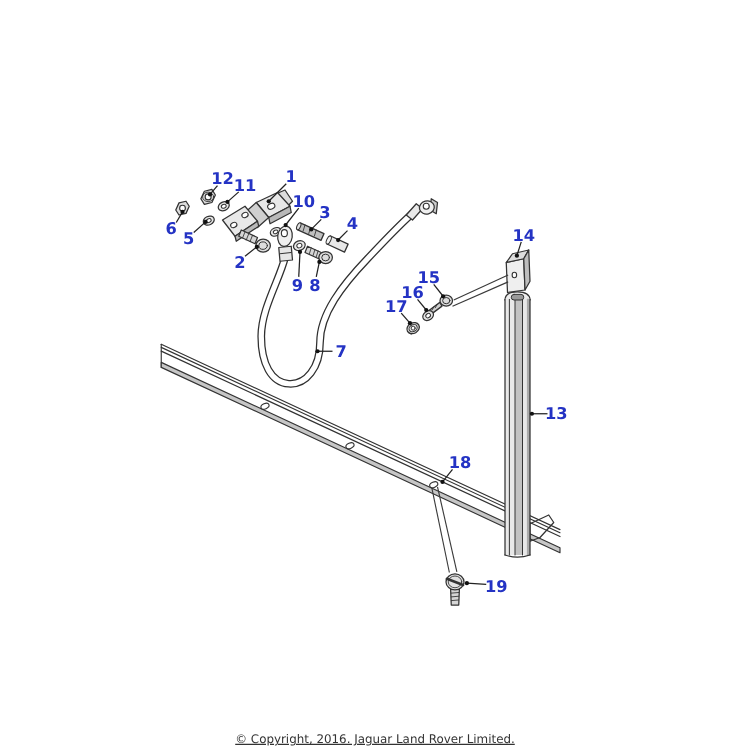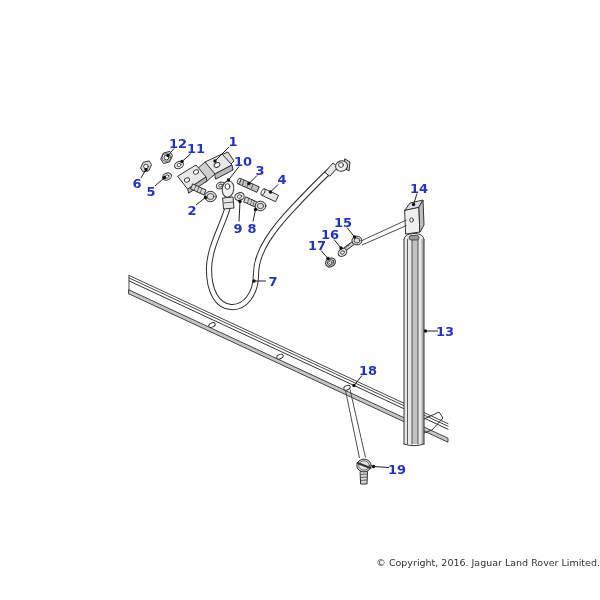--- a/index.html
+++ b/index.html
@@ -7,22 +7,22 @@
           font-family:"DejaVu Sans",sans-serif;}
   svg{position:absolute;left:0;top:0;}
   .art{stroke:#333;stroke-width:1;fill:none;stroke-linejoin:round;stroke-linecap:round;}
   .leader{stroke:#222;stroke-width:1;fill:none;}
   .thinline{stroke:#3a3a3a;stroke-width:0.9;fill:none;}
   .leaderdot{fill:#111;stroke:none;}
   .callout{font:bold 13px "DejaVu Sans",sans-serif;fill:var(--label-blue,#2433c4);text-anchor:middle;}
   .footer-codes{position:absolute;left:407px;top:524px;width:92px;text-align:center;
                 font-size:9.5px;color:#333;}
   .footer-codes div{margin-bottom:3.5px;}
-  .copyright{position:absolute;left:0;top:557px;width:100%;text-align:right;
-             font-size:9.5px;color:#333;}
+  .copyright{position:absolute;left:0;top:586px;width:100%;text-align:center;
+             font-size:9.5px;color:#333;text-decoration:underline;}
 </style>
 </head>
 <body>
 
 <div class="canvas">
 <svg id="diagram-svg" width="600" height="600" viewBox="0 0 600 600">
 
   <g class="art">
     <line x1="129" y1="275.4" x2="448" y2="423.7" stroke-width="0.9"></line>
     <line x1="129" y1="277.9" x2="448" y2="426.2" stroke-width="0.9"></line>

